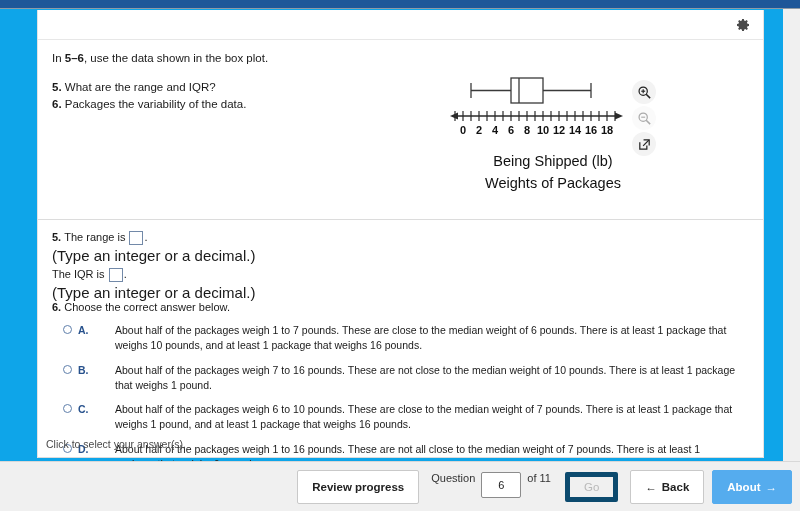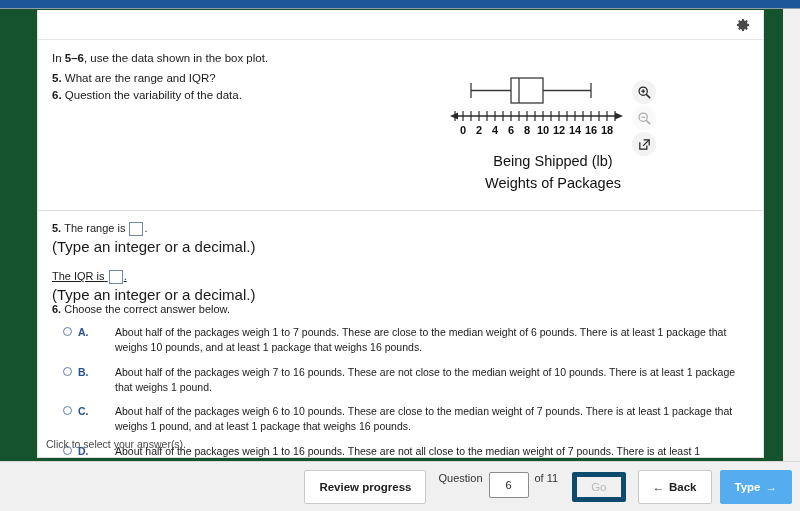--- a/index.html
+++ b/index.html
@@ -6,21 +6,21 @@
   html, body {
     margin: 0; padding: 0;
     width: 800px; height: 511px;
     overflow: hidden;
     background: #f0f0f0;
     font-family: "Liberation Sans", sans-serif;
   }
   #app {
     position: relative;
     width: 783px; height: 511px;
-    background: #14532d;
+    background: #0ea5e9;
   }
   
   .topbar {
     position: absolute; left: 0; top: 0;
     width: 800px; height: 9px;
     background: #1e5799;
     border-bottom: 1px solid #8e9aa5;
   }
   
   .panel {
@@ -46,21 +46,21 @@
   .body-area {
     position: relative;
     padding: 10px 14px 0 14px;
   }
   .qtext {
     font-size: 11.5px;
     color: #1a1a1a;
     line-height: 1.45;
   }
   .qtext b { font-weight: bold; }
-  .q-block { margin-top: 3px; }
+  .q-block { margin-top: 12px; }
   .q-line { font-size: 11.5px; color: #1a1a1a; line-height: 1.5; }
 
   
   .figure {
     position: absolute;
     left: 410px; top: 32px;
     width: 210px;
     text-align: center;
   }
   .fig-caption {
@@ -248,21 +248,21 @@
         <span>In </span><b>5–6</b><span>, use the data shown in the box plot.</span>
       </div>
 
       <div class="q-block">
         <div class="q-line">
           <b>5.</b>
           <span>What are the range and IQR?</span>
         </div>
         <div class="q-line">
           <b>6.</b>
-          <span>Question the variability of the data.</span>
+          <span>Packages the variability of the data.</span>
         </div>
       </div>
 
       <div class="figure">
         <svg width="205" height="78" viewBox="0 0 205 78">
 
           <rect x="63" y="6" width="32" height="25" fill="none" stroke="#3a3a3a" stroke-width="1.3"></rect>
 
           <line x1="71" y1="6" x2="71" y2="31" stroke="#3a3a3a" stroke-width="1.3"></line>
 
@@ -345,21 +345,21 @@
     </div>
 
     <div class="divider"></div>
 
     <div class="sec">
       <div class="ans-line">
         <b>5.</b>&nbsp;<span>The range is</span>&nbsp;<span class="blank"></span><span>.</span>
       </div>
       <div class="hint">(Type an integer or a decimal.)</div>
 
-      <div class="ans-line" style="margin-top:13px;text-decoration:underline;">
+      <div class="ans-line" style="margin-top:2px;">
         <span>The IQR is</span>&nbsp;<span class="blank"></span><span>.</span>
       </div>
       <div class="hint">(Type an integer or a decimal.)</div>
 
       <div class="choose">
         <b>6.</b>
         <span>Choose the correct answer below.</span>
       </div>
 
       <div class="choices">
@@ -402,18 +402,18 @@
       <span>of 11</span>
       <button class="btn go">Go</button>
     </div>
 
     <button class="btn back">
       <span style="margin-right:5px;">←</span>
       <span>Back</span>
     </button>
 
     <button class="btn next">
-      <span>Type</span>
+      <span>About</span>
       <span style="margin-left:5px;">→</span>
     </button>
   </div>
 
 </div>
 
 </body></html>

